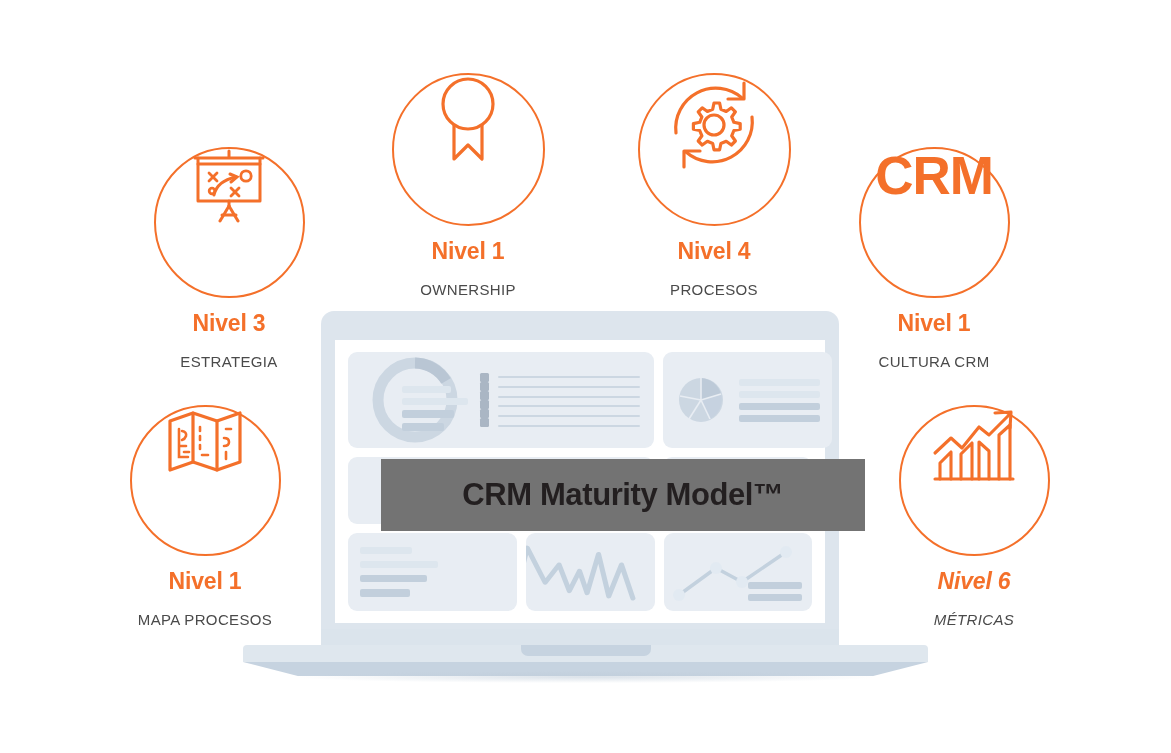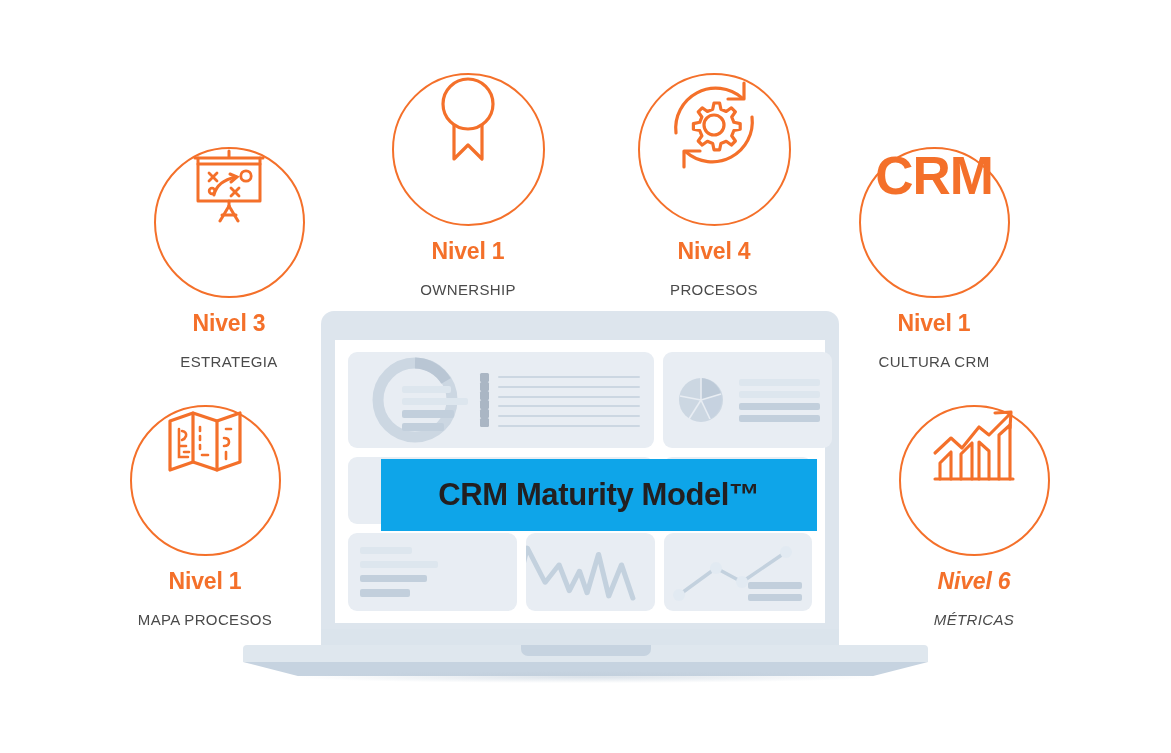--- a/index.html
+++ b/index.html
@@ -190,23 +190,23 @@
     left: 55px; top: 360px;
     width: 575px; height: 12px;
     background: radial-gradient(ellipse at center, rgba(190,203,216,0.55) 0%, rgba(190,203,216,0) 72%);
   }
 
   
   #title-banner {
     position: absolute;
     left: 381px;
     top: 459px;
-    width: 436px;
+    width: 484px;
     height: 72px;
-    background: #0ea5e9;
+    background: #737373;
     display: flex;
     align-items: center;
     justify-content: center;
   }
   #title-text {
     font-size: 31px;
     font-weight: bold;
     color: #231f20;
     letter-spacing: -0.4px;
     white-space: nowrap;

